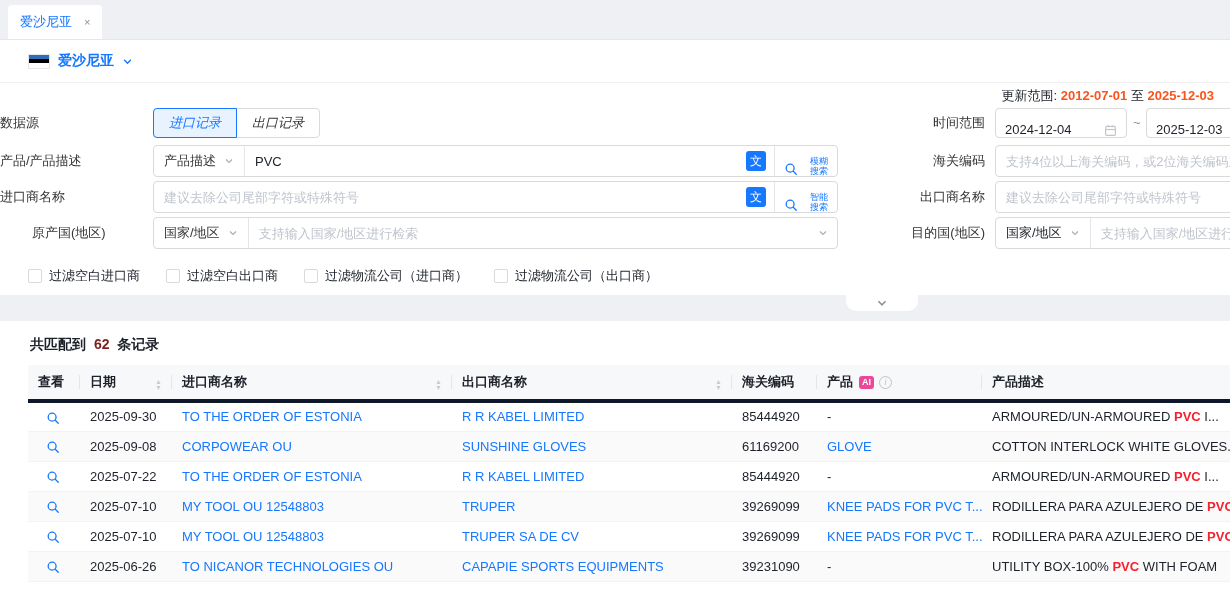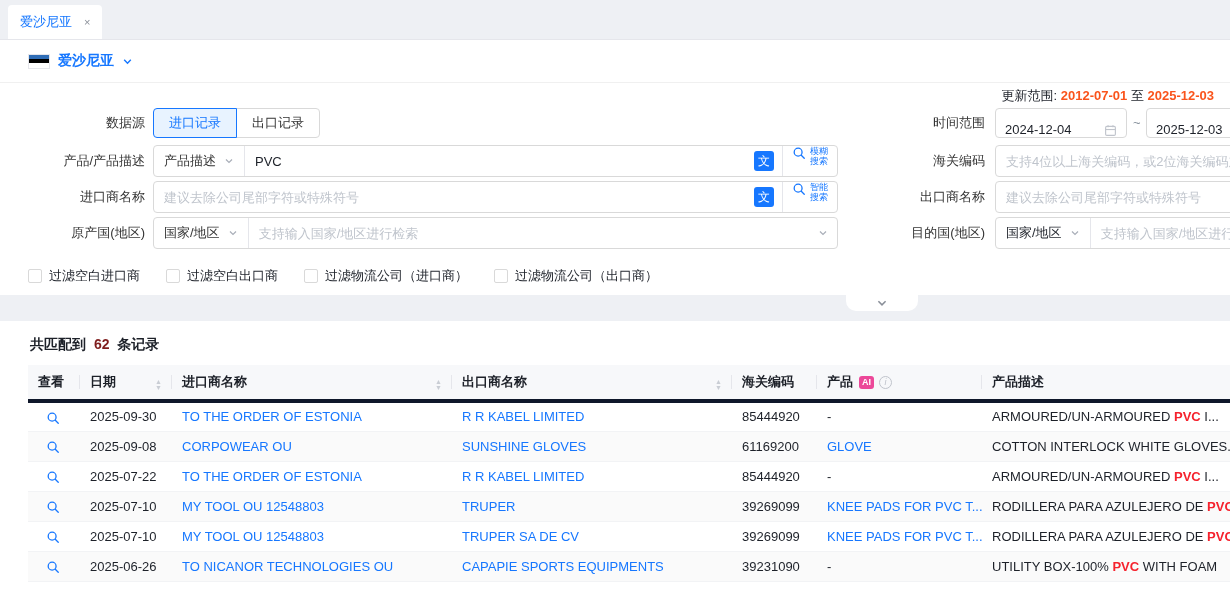--- a/index.html
+++ b/index.html
@@ -19,35 +19,35 @@
   .flag .s1 { flex:1; background:#2f6db6; }
   .flag .s2 { flex:1; background:#000; }
   .flag .s3 { flex:1; background:#fff; }
   .country-name { color:#1677ff; font-weight:bold; font-size:14px; }
   .chev { color:#1677ff; display:inline-flex; }
   .divider { height:1px; background:#f0f0f0; }
   
   .filters { position:relative; height:212px; background:#fff; }
   .update-range { position:absolute; top:4px; right:16px; font-size:13px; color:#1d2129; white-space:nowrap; }
   .update-range .odate { color:#fa541c; font-weight:bold; }
-  .lbl  { position:absolute; left:0; width:145px; text-align:right; line-height:32px; color:#333; white-space:nowrap; }
+  .lbl  { position:absolute; left:0; width:145px; text-align:left; line-height:32px; color:#333; white-space:nowrap; }
   .rlbl { position:absolute; left:855px; width:130px; text-align:right; line-height:32px; color:#333; white-space:nowrap; }
   .row1 { top:24px; } .row2 { top:62px; } .row3 { top:98px; } .row4 { top:134px;padding-left:32px; }
   .seg { position:absolute; left:153px; top:25px; display:inline-flex; }
-  .tbtn { height:30px; line-height:28px; padding:0 15px; border:1px solid #d9d9d9; background:#fff; color:#333; cursor:pointer; }
+  .tbtn { height:30px; line-height:28px; padding:0 15px; border:1px solid #d9d9d9; background:#fff; color:#333; cursor:pointer;font-style:italic; }
   .tbtn.first { border-radius:4px 0 0 4px; }
   .tbtn.last  { border-radius:0 4px 4px 0; margin-left:-1px; }
   .tbtn.active { background:#e8f3ff; border-color:#1677ff; color:#1677ff; position:relative; z-index:1; }
   .grp { position:absolute; left:153px; width:685px; height:32px; border:1px solid #d9d9d9; border-radius:4px; background:#fff; display:flex; align-items:center; overflow:hidden; }
   .grp .sel { height:100%; display:flex; align-items:center; gap:8px; padding:0 10px; border-right:1px solid #e5e6eb; color:#333; white-space:nowrap; cursor:pointer; }
   .grp input { flex:1; min-width:0; height:100%; border:none; outline:none; font-size:13px; padding:0 10px; font-family:inherit; color:#1d2129; background:transparent; }
   .grp input::placeholder { color:#bfc4cc; }
   .gchev { color:#a9aeb8; display:inline-flex; }
   .ticon { flex:none; width:20px; height:20px; background:#1677ff; border-radius:3px; color:#fff; font-size:12px; line-height:20px; text-align:center; margin-right:8px; cursor:pointer; }
-  .fz { flex:none; height:100%; display:flex; align-items:flex-start; gap:4px; padding:0 9px; border-left:1px solid #e5e6eb; color:#1677ff; cursor:pointer; }
+  .fz { flex:none; height:100%; display:flex; align-items:flex-end; gap:12px; padding:0 9px; border-left:1px solid #e5e6eb; color:#1677ff; cursor:pointer; }
   .stack { display:flex; flex-direction:column; font-size:9px; line-height:10px; color:#1677ff; }
   .endchev { flex:none; padding-right:9px; }
   .dinp { position:absolute; height:30px; border:1px solid #d9d9d9; border-radius:4px; background:#fff; display:flex; align-items:flex-end; padding:0 9px; gap:6px; color:#1d2129; }
   .dinp .dval { flex:1; }
   .dsep { position:absolute; color:#86909c; line-height:32px; }
   .rinp { position:absolute; left:995px; height:32px; width:280px; border:1px solid #d9d9d9; border-radius:4px; background:#fff; display:flex; align-items:center; overflow:hidden; }
   .rinp input { flex:1; min-width:0; border:none; outline:none; height:100%; padding:0 10px; font-size:13px; font-family:inherit; background:transparent; }
   .rinp input::placeholder { color:#bfc4cc; }
   .rinp .sel { height:100%; display:flex; align-items:center; gap:8px; padding:0 10px; border-right:1px solid #e5e6eb; white-space:nowrap; cursor:pointer; }
   .cbrow { position:absolute; top:184px; left:28px; display:flex; gap:26px; align-items:center; }

